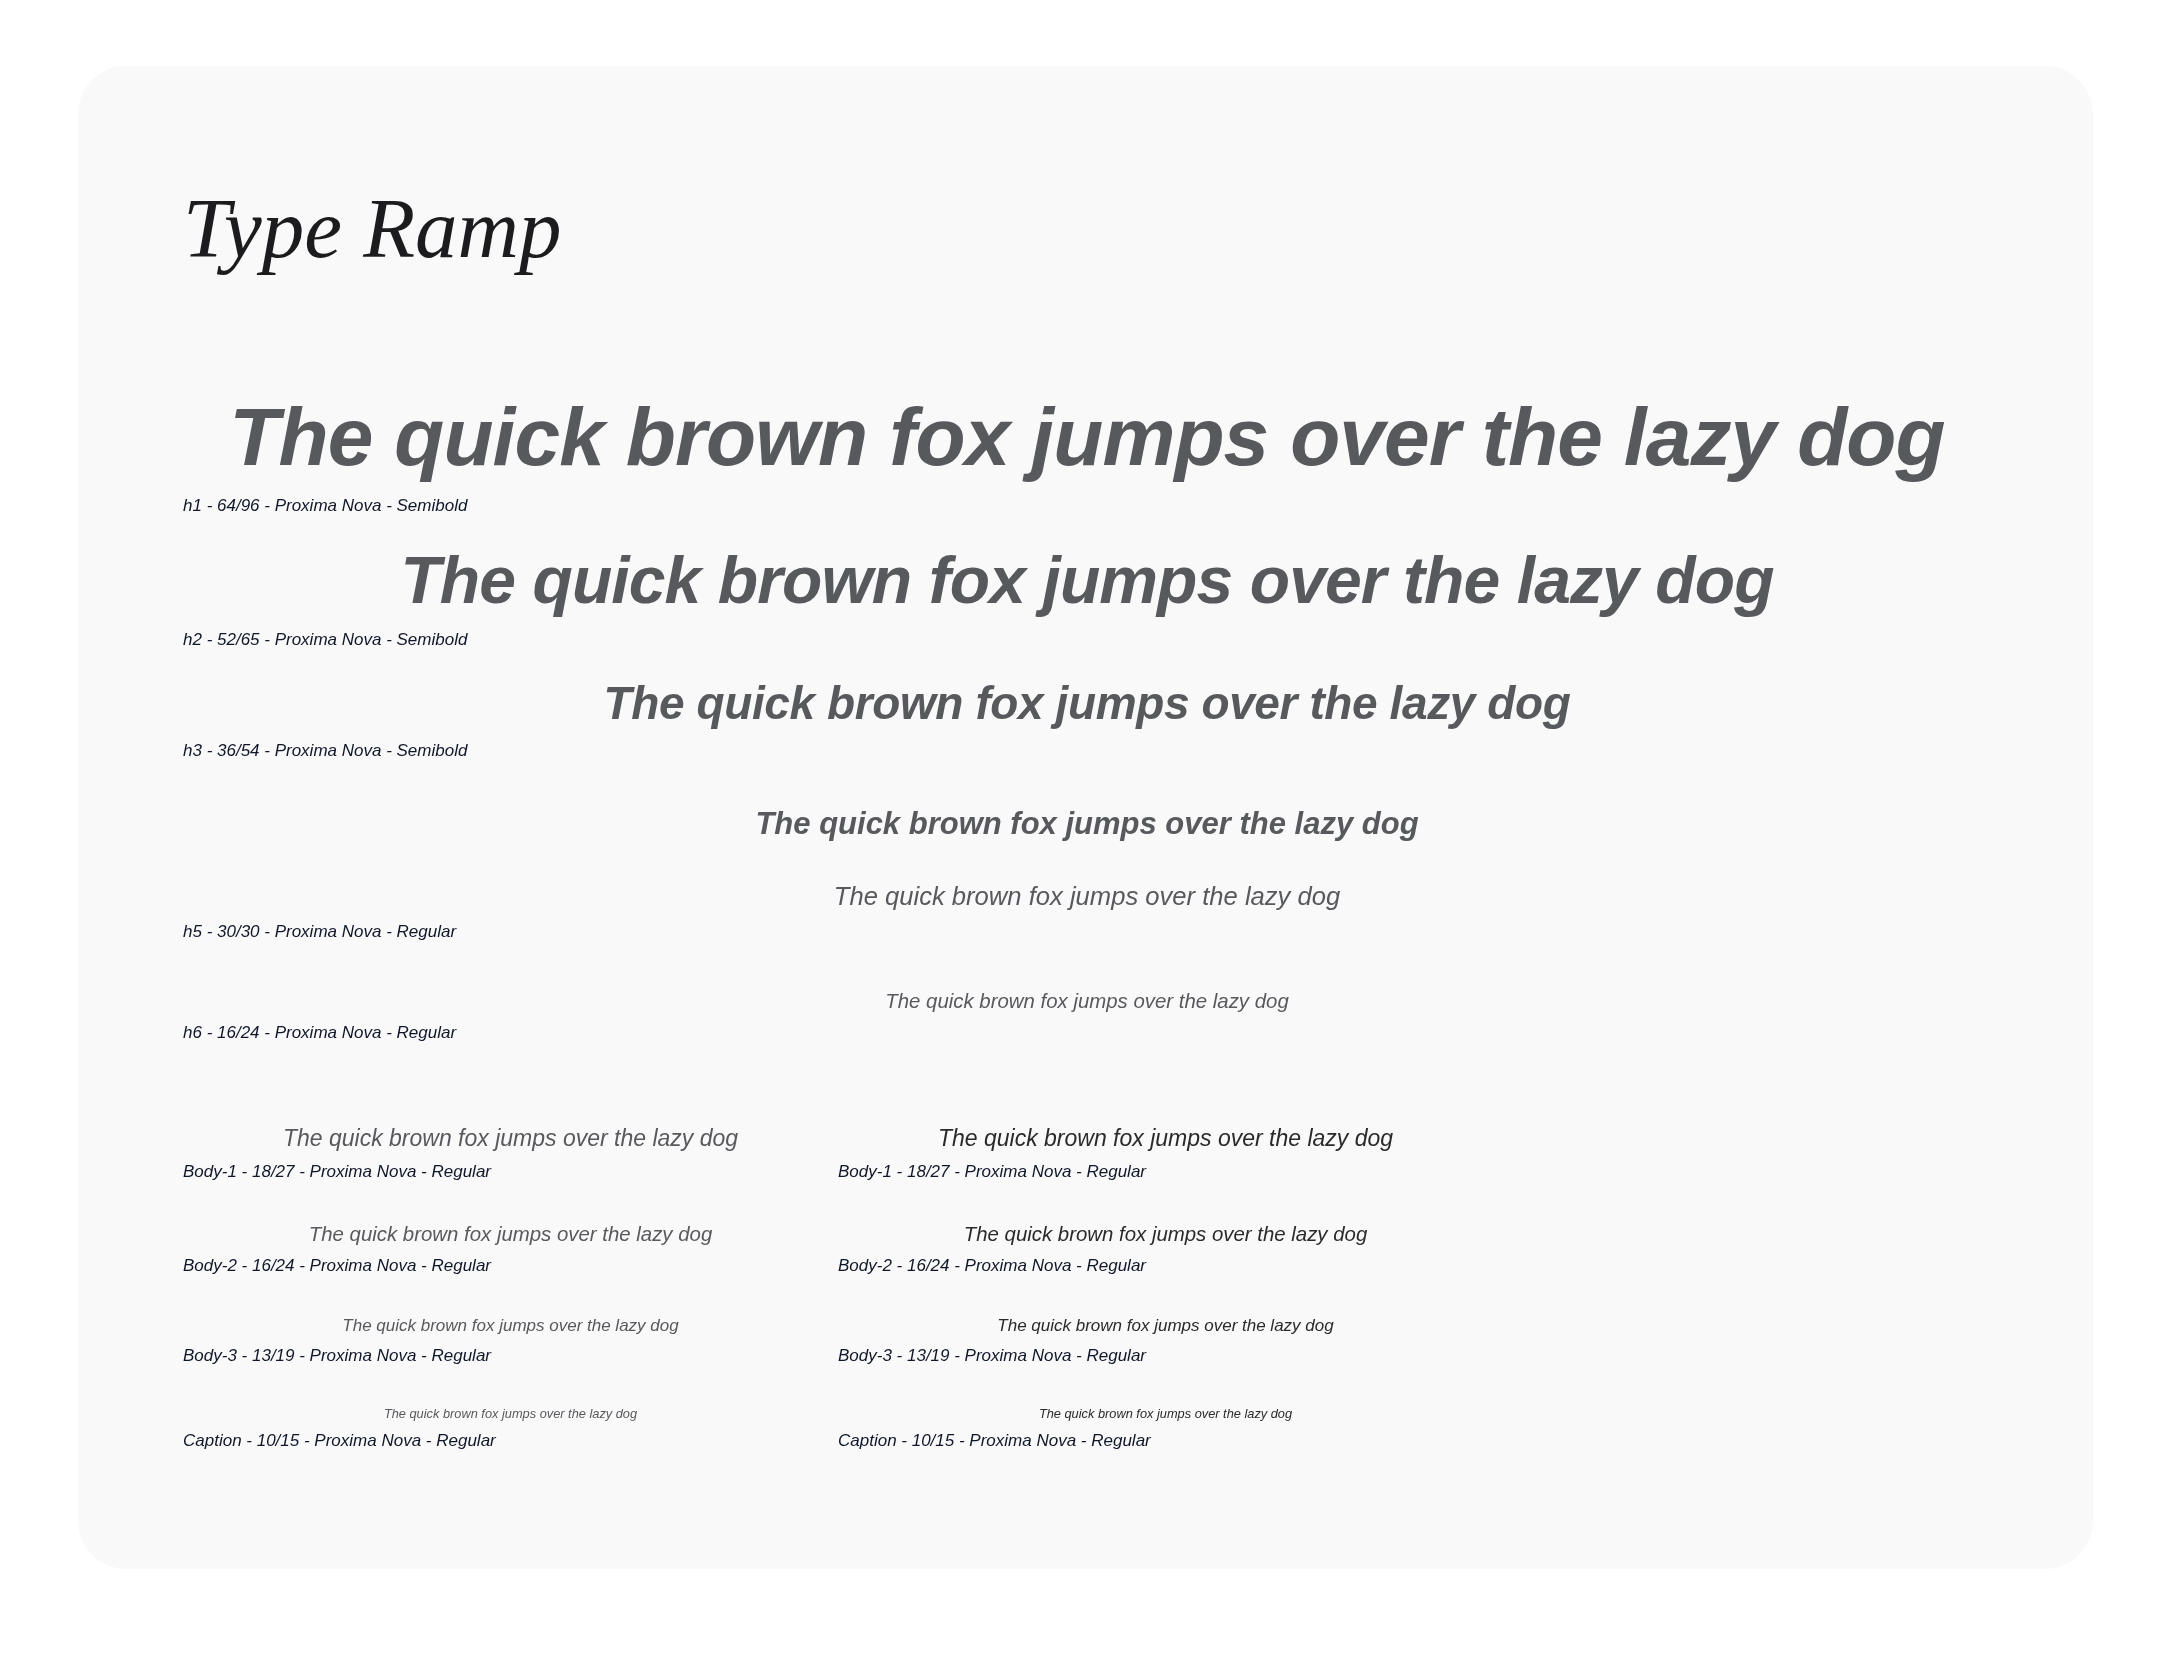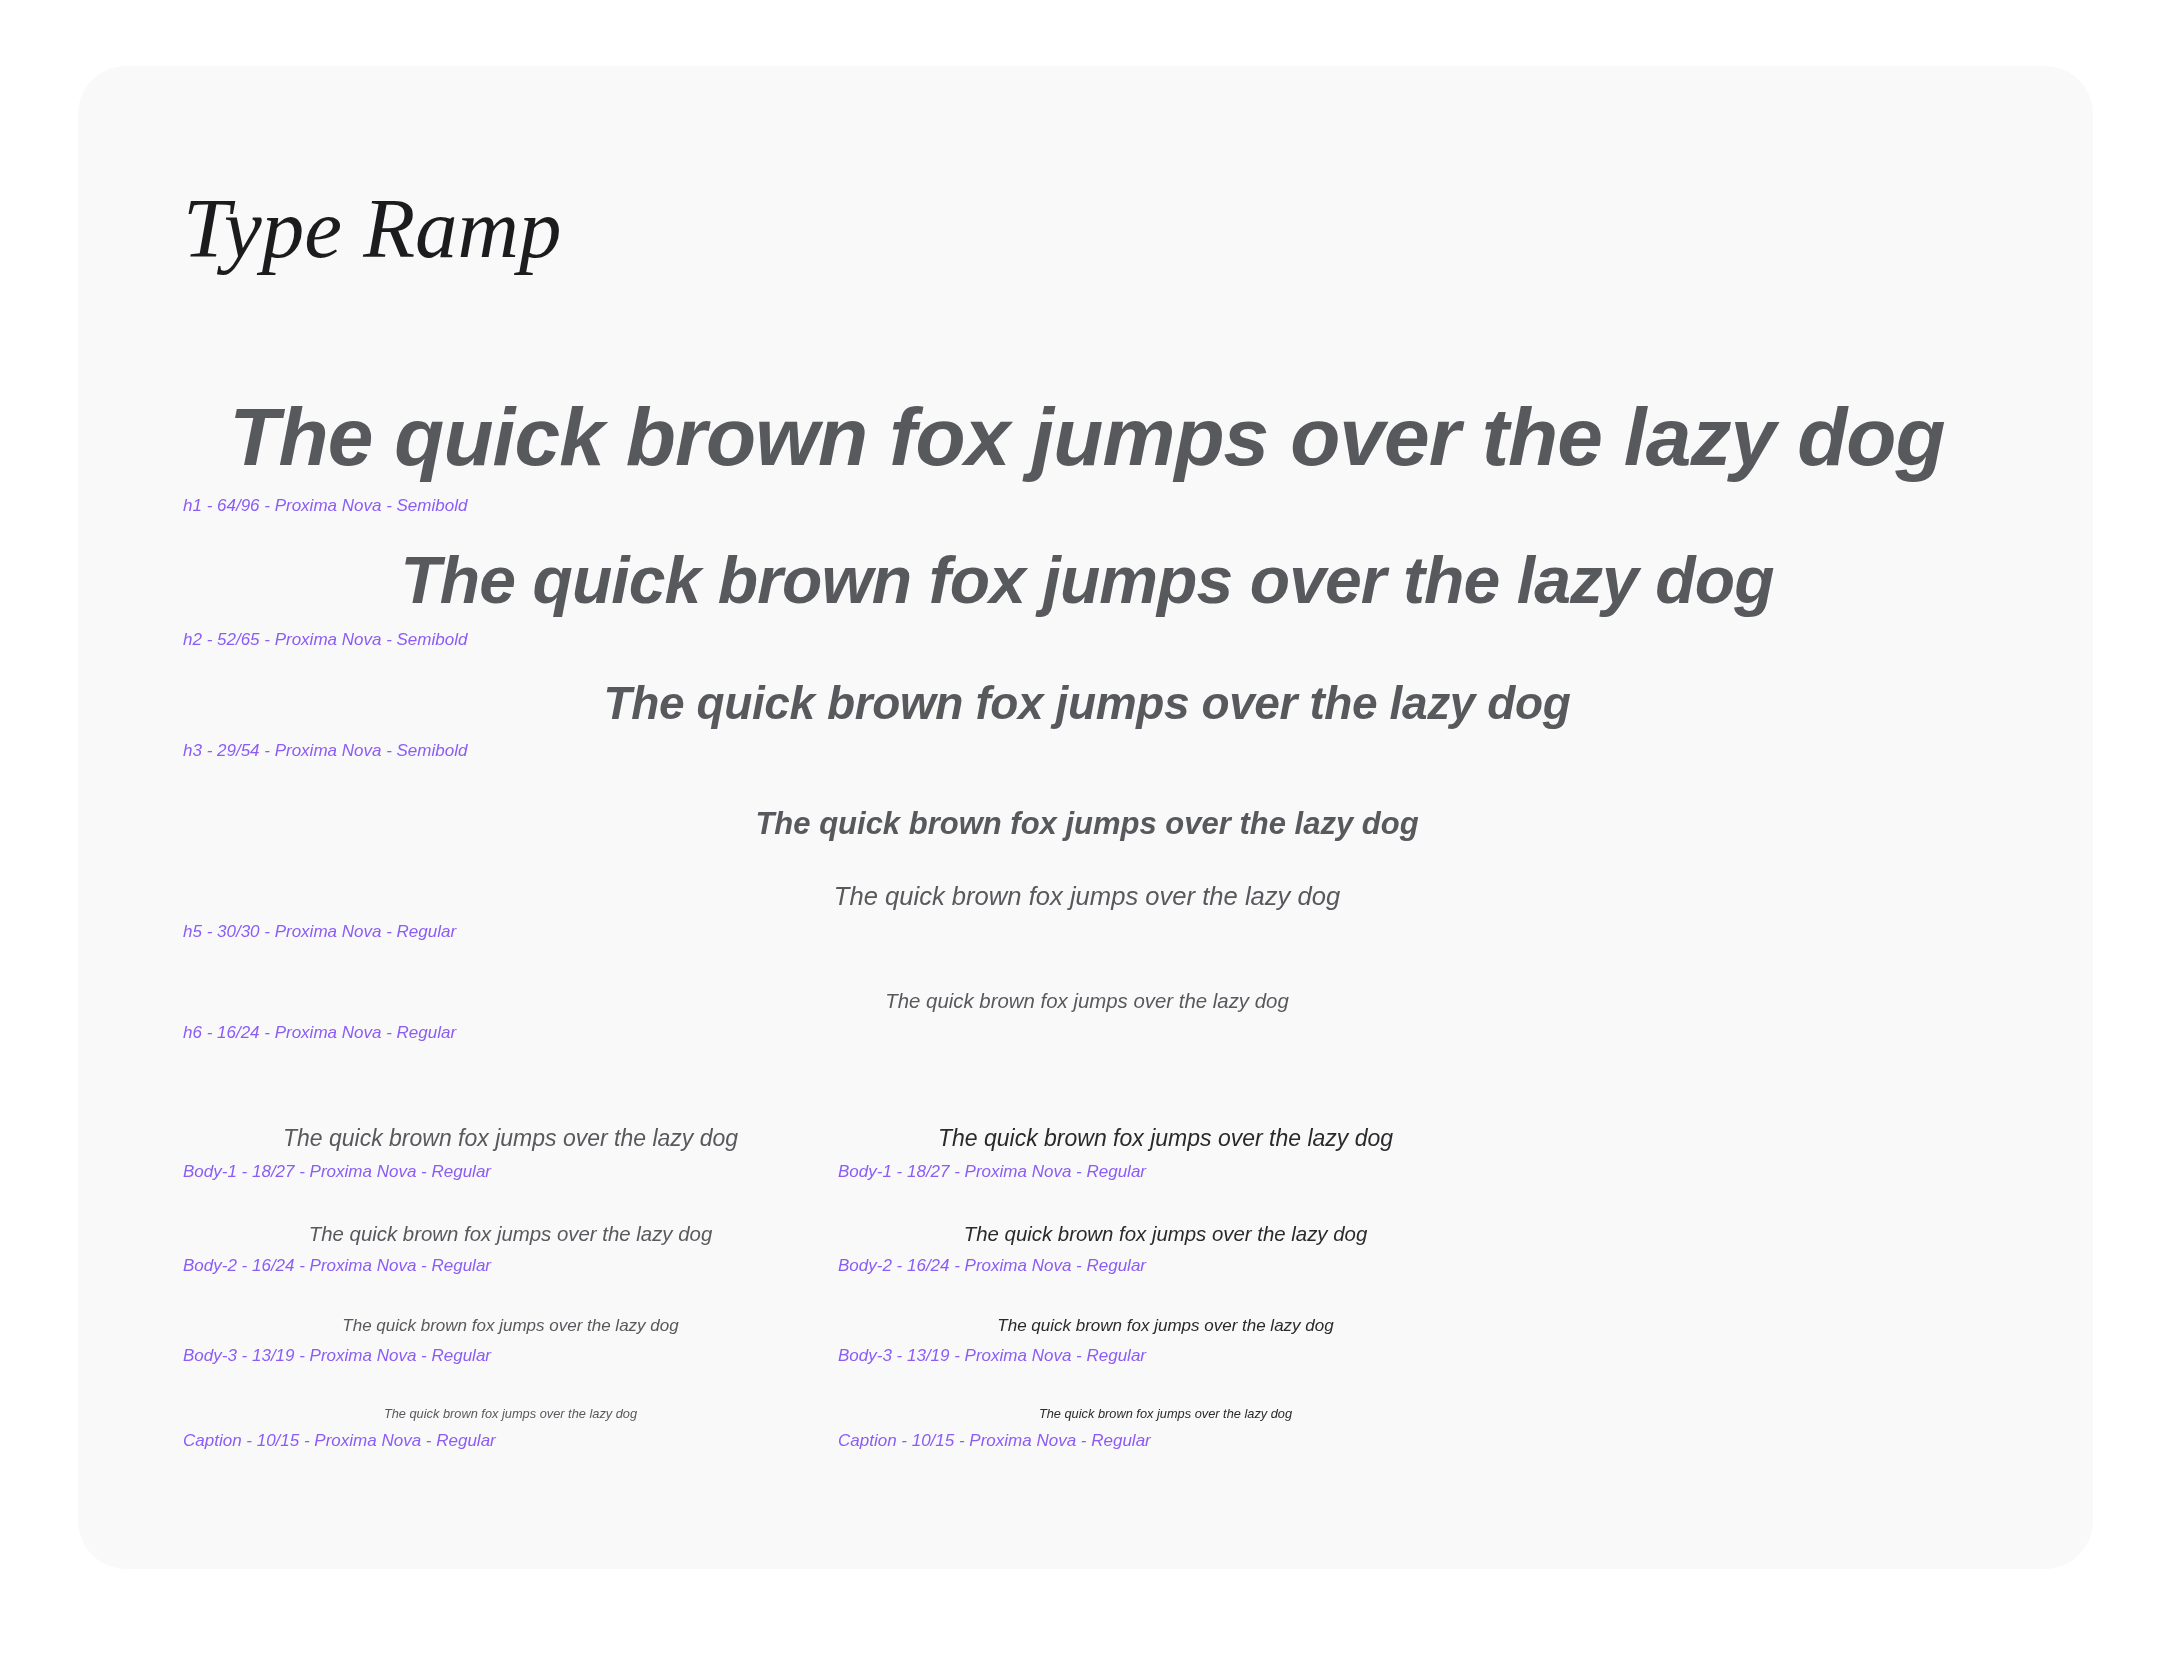--- a/index.html
+++ b/index.html
@@ -28,21 +28,21 @@
   .sample {
     color: #58595d;
     line-height: 1.2;
     text-align: center;
   }
   .spec {
     margin-top: 8.5px;
     font-size: 17px;
     line-height: 1.3;
     font-weight: 400;
-    color: #8b5cf6;
+    color: #0f172a;
   }
   .h1s { font-size: 82px; font-weight: 700; letter-spacing: -0.9px; }
   .h2s { font-size: 66px; font-weight: 700; letter-spacing: -0.9px; }
   .h3s { font-size: 46px; font-weight: 700; letter-spacing: -0.4px; }
   .h4s { font-size: 31px; font-weight: 700; }
   .h5s { font-size: 25.6px; font-weight: 400; }
   .h6s { font-size: 20.4px; font-weight: 400; }
   .row-h2 { margin-top: 24px; }
   .row-h3 { margin-top: 25.6px; }
   .row-h4 { margin-top: 43px; }
@@ -75,21 +75,21 @@
       <div class="spec">h1 - 64/96 - Proxima Nova - Semibold</div>
     </div>
 
     <div class="row-h2">
       <div class="sample h2s">The quick brown fox jumps over the lazy dog</div>
       <div class="spec">h2 - 52/65 - Proxima Nova - Semibold</div>
     </div>
 
     <div class="row-h3">
       <div class="sample h3s">The quick brown fox jumps over the lazy dog</div>
-      <div class="spec">h3 - 29/54 - Proxima Nova - Semibold</div>
+      <div class="spec">h3 - 36/54 - Proxima Nova - Semibold</div>
     </div>
 
     <div class="row-h4">
       <div class="sample h4s">The quick brown fox jumps over the lazy dog</div>
     </div>
 
     <div class="row-h5">
       <div class="sample h5s">The quick brown fox jumps over the lazy dog</div>
       <div class="spec">h5 - 30/30 - Proxima Nova - Regular</div>
     </div>

